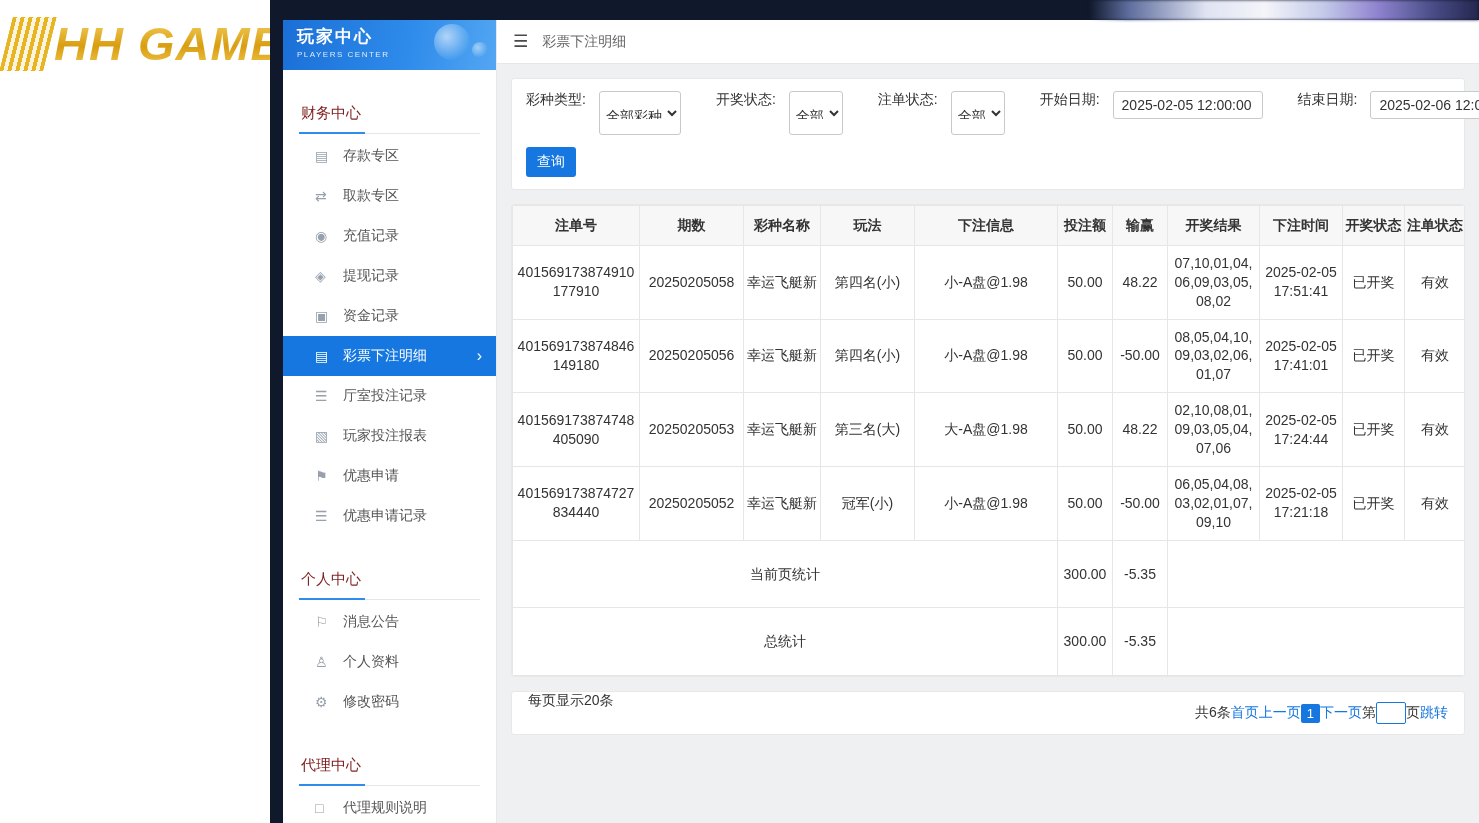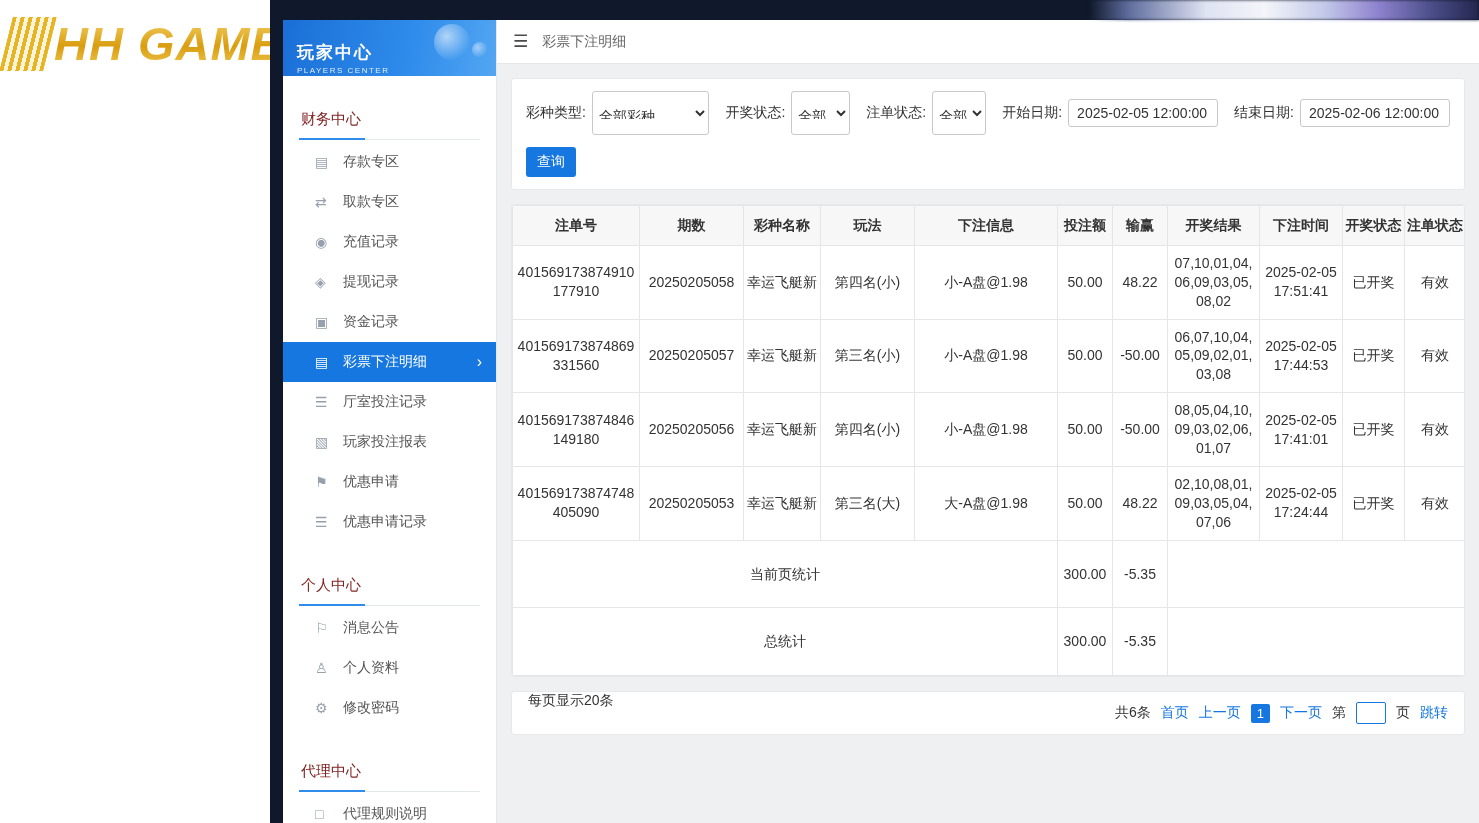--- a/index.html
+++ b/index.html
@@ -18,21 +18,21 @@
   .app { position:absolute; left:270px; top:0; right:0; bottom:0; background:#eef0f2; z-index:1; }
   .top-strip { position:absolute; top:0; left:0; right:0; height:20px; background:#10182b; z-index:3; }
   .banner-blur { position:absolute; right:0; top:0; height:20px; width:390px; filter:blur(1.5px);
     background:linear-gradient(90deg, rgba(16,24,43,0) 0%, #5d6c9c 10%, #dfe3f2 30%, #f4f5f9 45%,
       #c4cae9 60%, #8f83cf 74%, #4a4d88 88%, #23264d 100%); }
   .left-strip { position:absolute; top:0; left:0; width:13px; bottom:0; background:#10182b; z-index:3; }
 
   
   .sidebar { position:absolute; left:13px; top:20px; width:214px; bottom:0; background:#fff;
     border-right:1px solid #e6e8eb; z-index:2; overflow:hidden; }
-  .sidebar-header { height:56px; padding:21px 14px; color:#fff; position:relative; overflow:hidden;
+  .sidebar-header { height:50px; padding:5px 14px; color:#fff; position:relative; overflow:hidden;
     background:linear-gradient(100deg,#1a6fd6 0%,#2f8ceb 60%,#53a6f2 100%); }
   .sb-title { font-size:17px; font-weight:bold; letter-spacing:2px; }
   .sb-sub { font-size:8px; letter-spacing:1.5px; opacity:.85; margin-top:2px; }
   .sb-ball { position:absolute; right:26px; top:4px; width:36px; height:36px; border-radius:50%;
     background:radial-gradient(circle at 35% 35%, rgba(255,255,255,.6), rgba(255,255,255,.15) 55%, rgba(255,255,255,0) 75%); }
   .sb-ball2 { position:absolute; right:8px; top:22px; width:16px; height:16px; border-radius:50%;
     background:radial-gradient(circle at 35% 35%, rgba(255,255,255,.5), rgba(255,255,255,0) 70%); }
 
   .section-title { margin:28px 16px 2px; padding:6px 2px 10px; color:#7f1d1d; font-size:15px;
     border-bottom:1px solid #e3e6ea; position:relative; }
@@ -48,41 +48,41 @@
   .content { position:absolute; left:227px; top:20px; right:0; bottom:0; background:#eef0f2; overflow:hidden; }
   .topbar { height:44px; background:#fff; border-bottom:1px solid #e6e6e6; display:flex;
     align-items:center; padding:0 16px; gap:14px; }
   .hamburger { font-size:17px; color:#4a4a4a; cursor:pointer; }
   .page-title { font-size:14px; color:#666; }
 
   .inner { padding:14px; }
   .card { background:#fff; border:1px solid #e8e8e8; border-radius:3px; }
 
   .filter-card { padding:12px 14px; }
-  .filter-row { display:flex; align-items:center; font-size:14px; color:#333; }
+  .filter-row { display:flex; font-size:14px; color:#333;gap:7px; }
   .f-label { margin-right:6px; white-space:nowrap; }
-  .f-gap { margin-left:16px; }
+  .f-gap { margin-left:28px; }
   select { height:44px; border:1px solid #c9c9c9; border-radius:3px; background:#fff; font-size:14px;
     color:#333; padding:15px 2px; }
   .sel-wide { width:128px; } .sel-mid { width:64px; } .sel-small { width:58px; }
   .date-input { height:28px; width:150px; border:1px solid #c9c9c9; border-radius:3px; font-size:14px;
     color:#333; padding:0 8px; }
   .btn-search { margin-top:12px; width:50px; height:30px; background:#1677e0; color:#fff; border:none;
     border-radius:3px; font-size:14px; cursor:pointer; }
 
   .table-card { margin-top:14px; overflow:hidden; }
   table { width:100%; border-collapse:collapse; table-layout:fixed; }
   th,td { border:1px solid #e6e6e6; text-align:center; font-size:14px; color:#333;
     padding:8px 3px; vertical-align:middle; word-break:break-all; line-height:1.35; }
   th { background:#f7f7f7; font-weight:bold; padding:10px 2px; }
   tr.summary td { padding:24px 3px; }
 
   .pager-card { margin-top:14px; height:44px; display:flex; 
     justify-content:space-between; padding:0 16px; font-size:14px; color:#333; }
-  .pager { display:flex; align-items:center; gap:10px; }
+  .pager { display:flex; align-items:center; }
   .pager .lnk { color:#1677e0; cursor:pointer; text-decoration:none; }
   .page-current { background:#1677e0; color:#fff; padding:2px 6px; border-radius:2px; font-size:13px; cursor:pointer; }
   .jump-input { width:30px; height:22px; border:1px solid #1677e0; border-radius:2px; }
 </style>
 </head>
 <body>
 
 <div class="brand">
   <span class="logo-stripes"></span>
   <span class="logo-text">HH GAME</span>
@@ -237,33 +237,20 @@
                 <td>第四名(小)</td>
                 <td>小-A盘@1.98</td>
                 <td>50.00</td>
                 <td>48.22</td>
                 <td>07,10,01,04,06,09,03,05,08,02</td>
                 <td>2025-02-05 17:51:41</td>
                 <td>已开奖</td>
                 <td>有效</td>
               </tr>
               <tr>
-                <td>401569173874869331560</td>
-                <td>20250205057</td>
-                <td>幸运飞艇新</td>
-                <td>第三名(小)</td>
-                <td>小-A盘@1.98</td>
-                <td>50.00</td>
-                <td>-50.00</td>
-                <td>06,07,10,04,05,09,02,01,03,08</td>
-                <td>2025-02-05 17:44:53</td>
-                <td>已开奖</td>
-                <td>有效</td>
-              </tr>
-              <tr>
                 <td>401569173874846149180</td>
                 <td>20250205056</td>
                 <td>幸运飞艇新</td>
                 <td>第四名(小)</td>
                 <td>小-A盘@1.98</td>
                 <td>50.00</td>
                 <td>-50.00</td>
                 <td>08,05,04,10,09,03,02,06,01,07</td>
                 <td>2025-02-05 17:41:01</td>
                 <td>已开奖</td>
@@ -272,20 +259,33 @@
               <tr>
                 <td>401569173874748405090</td>
                 <td>20250205053</td>
                 <td>幸运飞艇新</td>
                 <td>第三名(大)</td>
                 <td>大-A盘@1.98</td>
                 <td>50.00</td>
                 <td>48.22</td>
                 <td>02,10,08,01,09,03,05,04,07,06</td>
                 <td>2025-02-05 17:24:44</td>
+                <td>已开奖</td>
+                <td>有效</td>
+              </tr>
+              <tr>
+                <td>401569173874727834440</td>
+                <td>20250205052</td>
+                <td>幸运飞艇新</td>
+                <td>冠军(小)</td>
+                <td>小-A盘@1.98</td>
+                <td>50.00</td>
+                <td>-50.00</td>
+                <td>06,05,04,08,03,02,01,07,09,10</td>
+                <td>2025-02-05 17:21:18</td>
                 <td>已开奖</td>
                 <td>有效</td>
               </tr>
               <tr class="summary">
                 <td colspan="5">当前页统计</td>
                 <td>300.00</td>
                 <td>-5.35</td>
                 <td colspan="4"></td>
               </tr>
               <tr class="summary">

